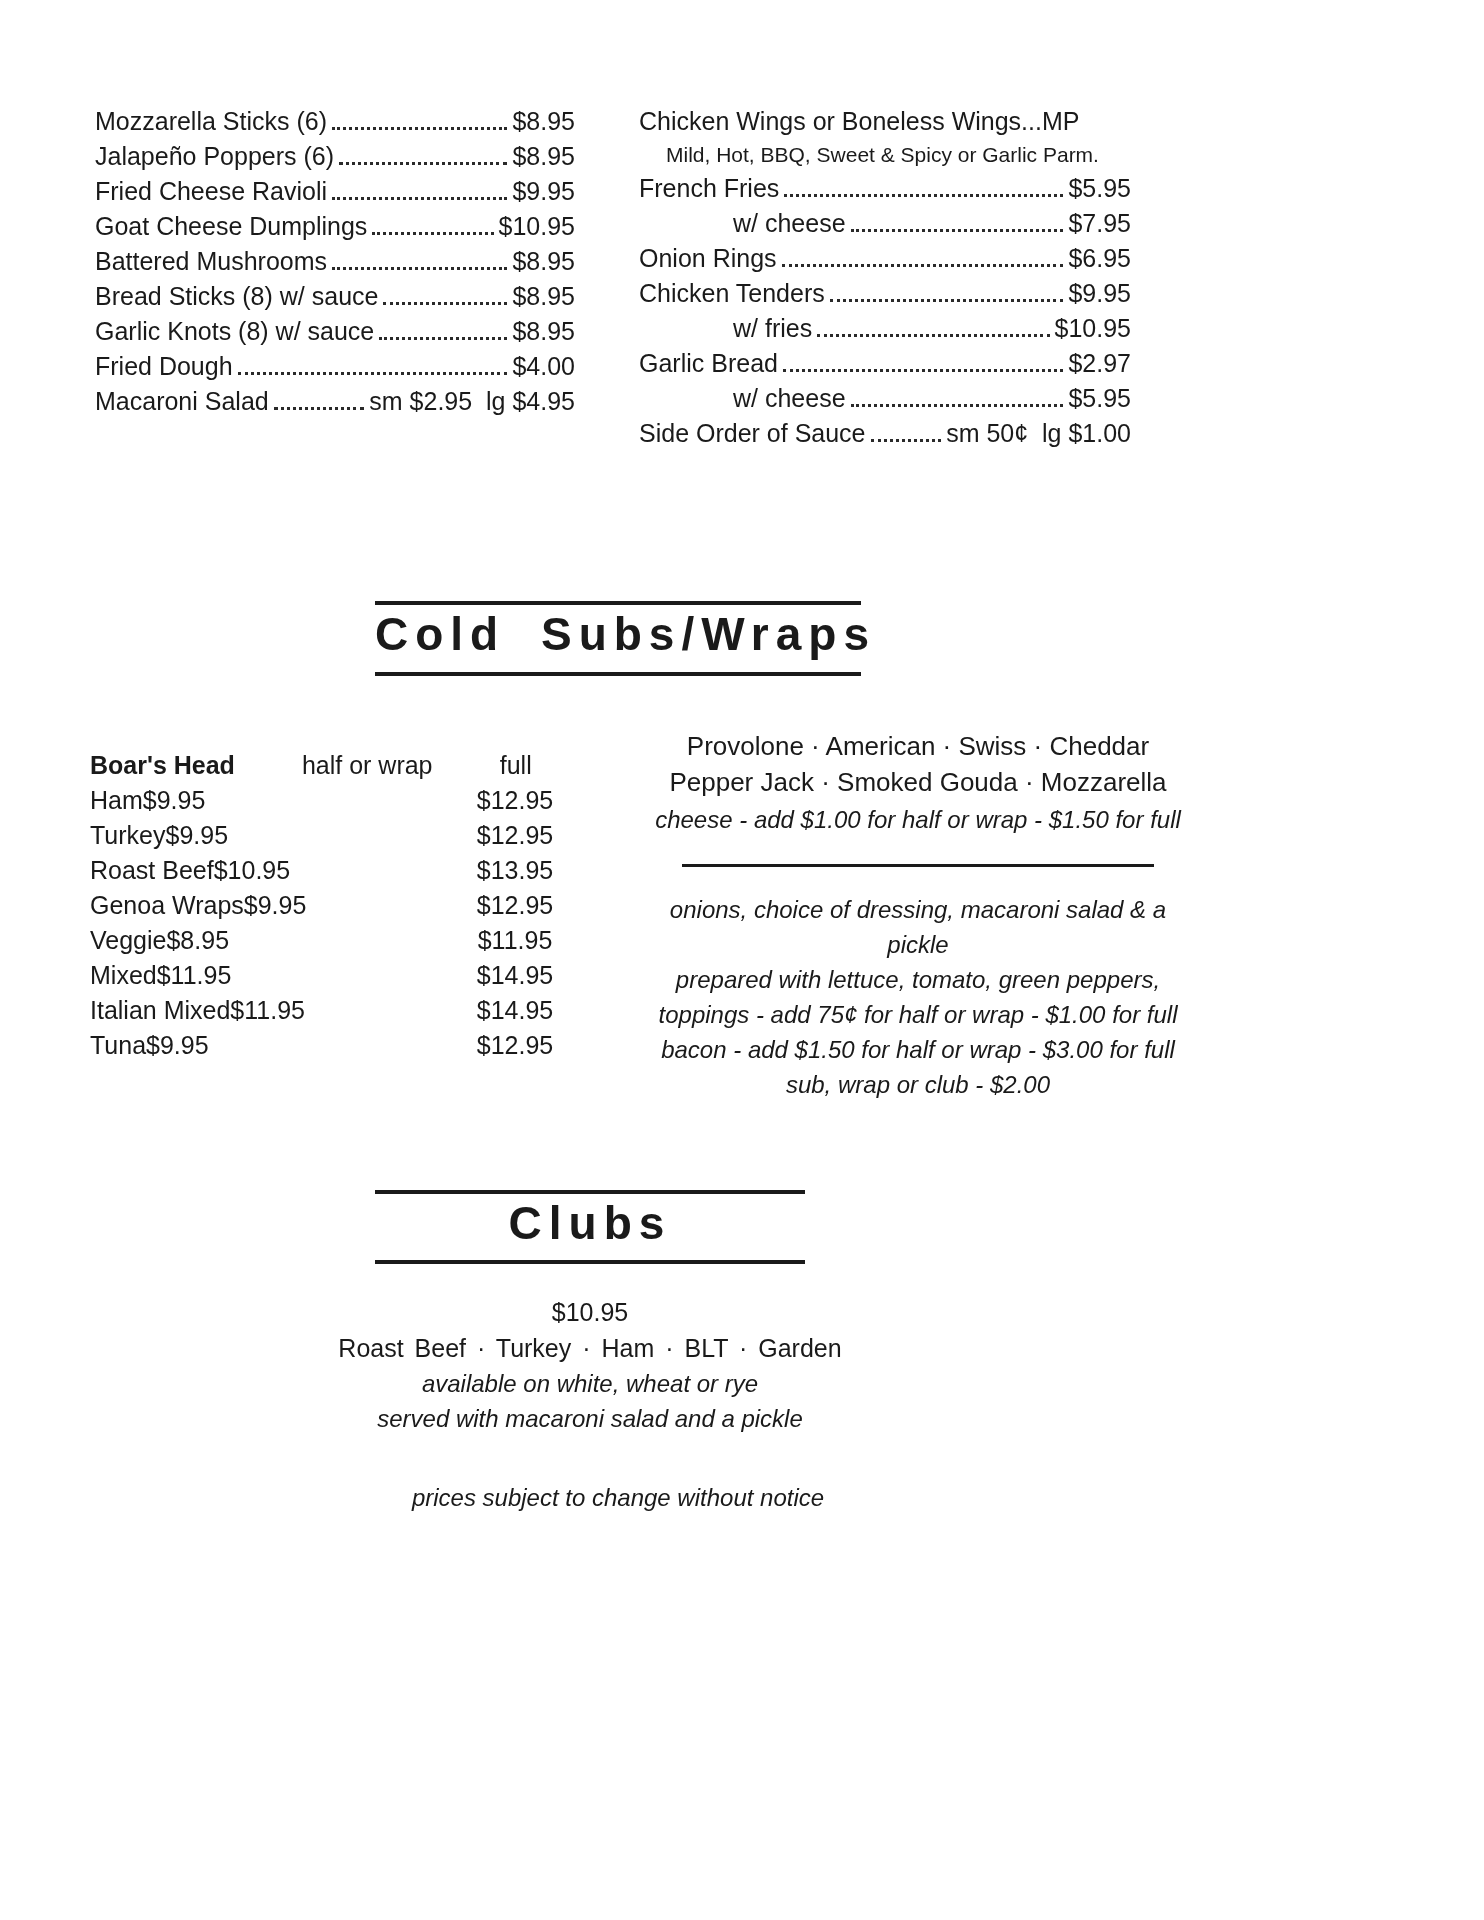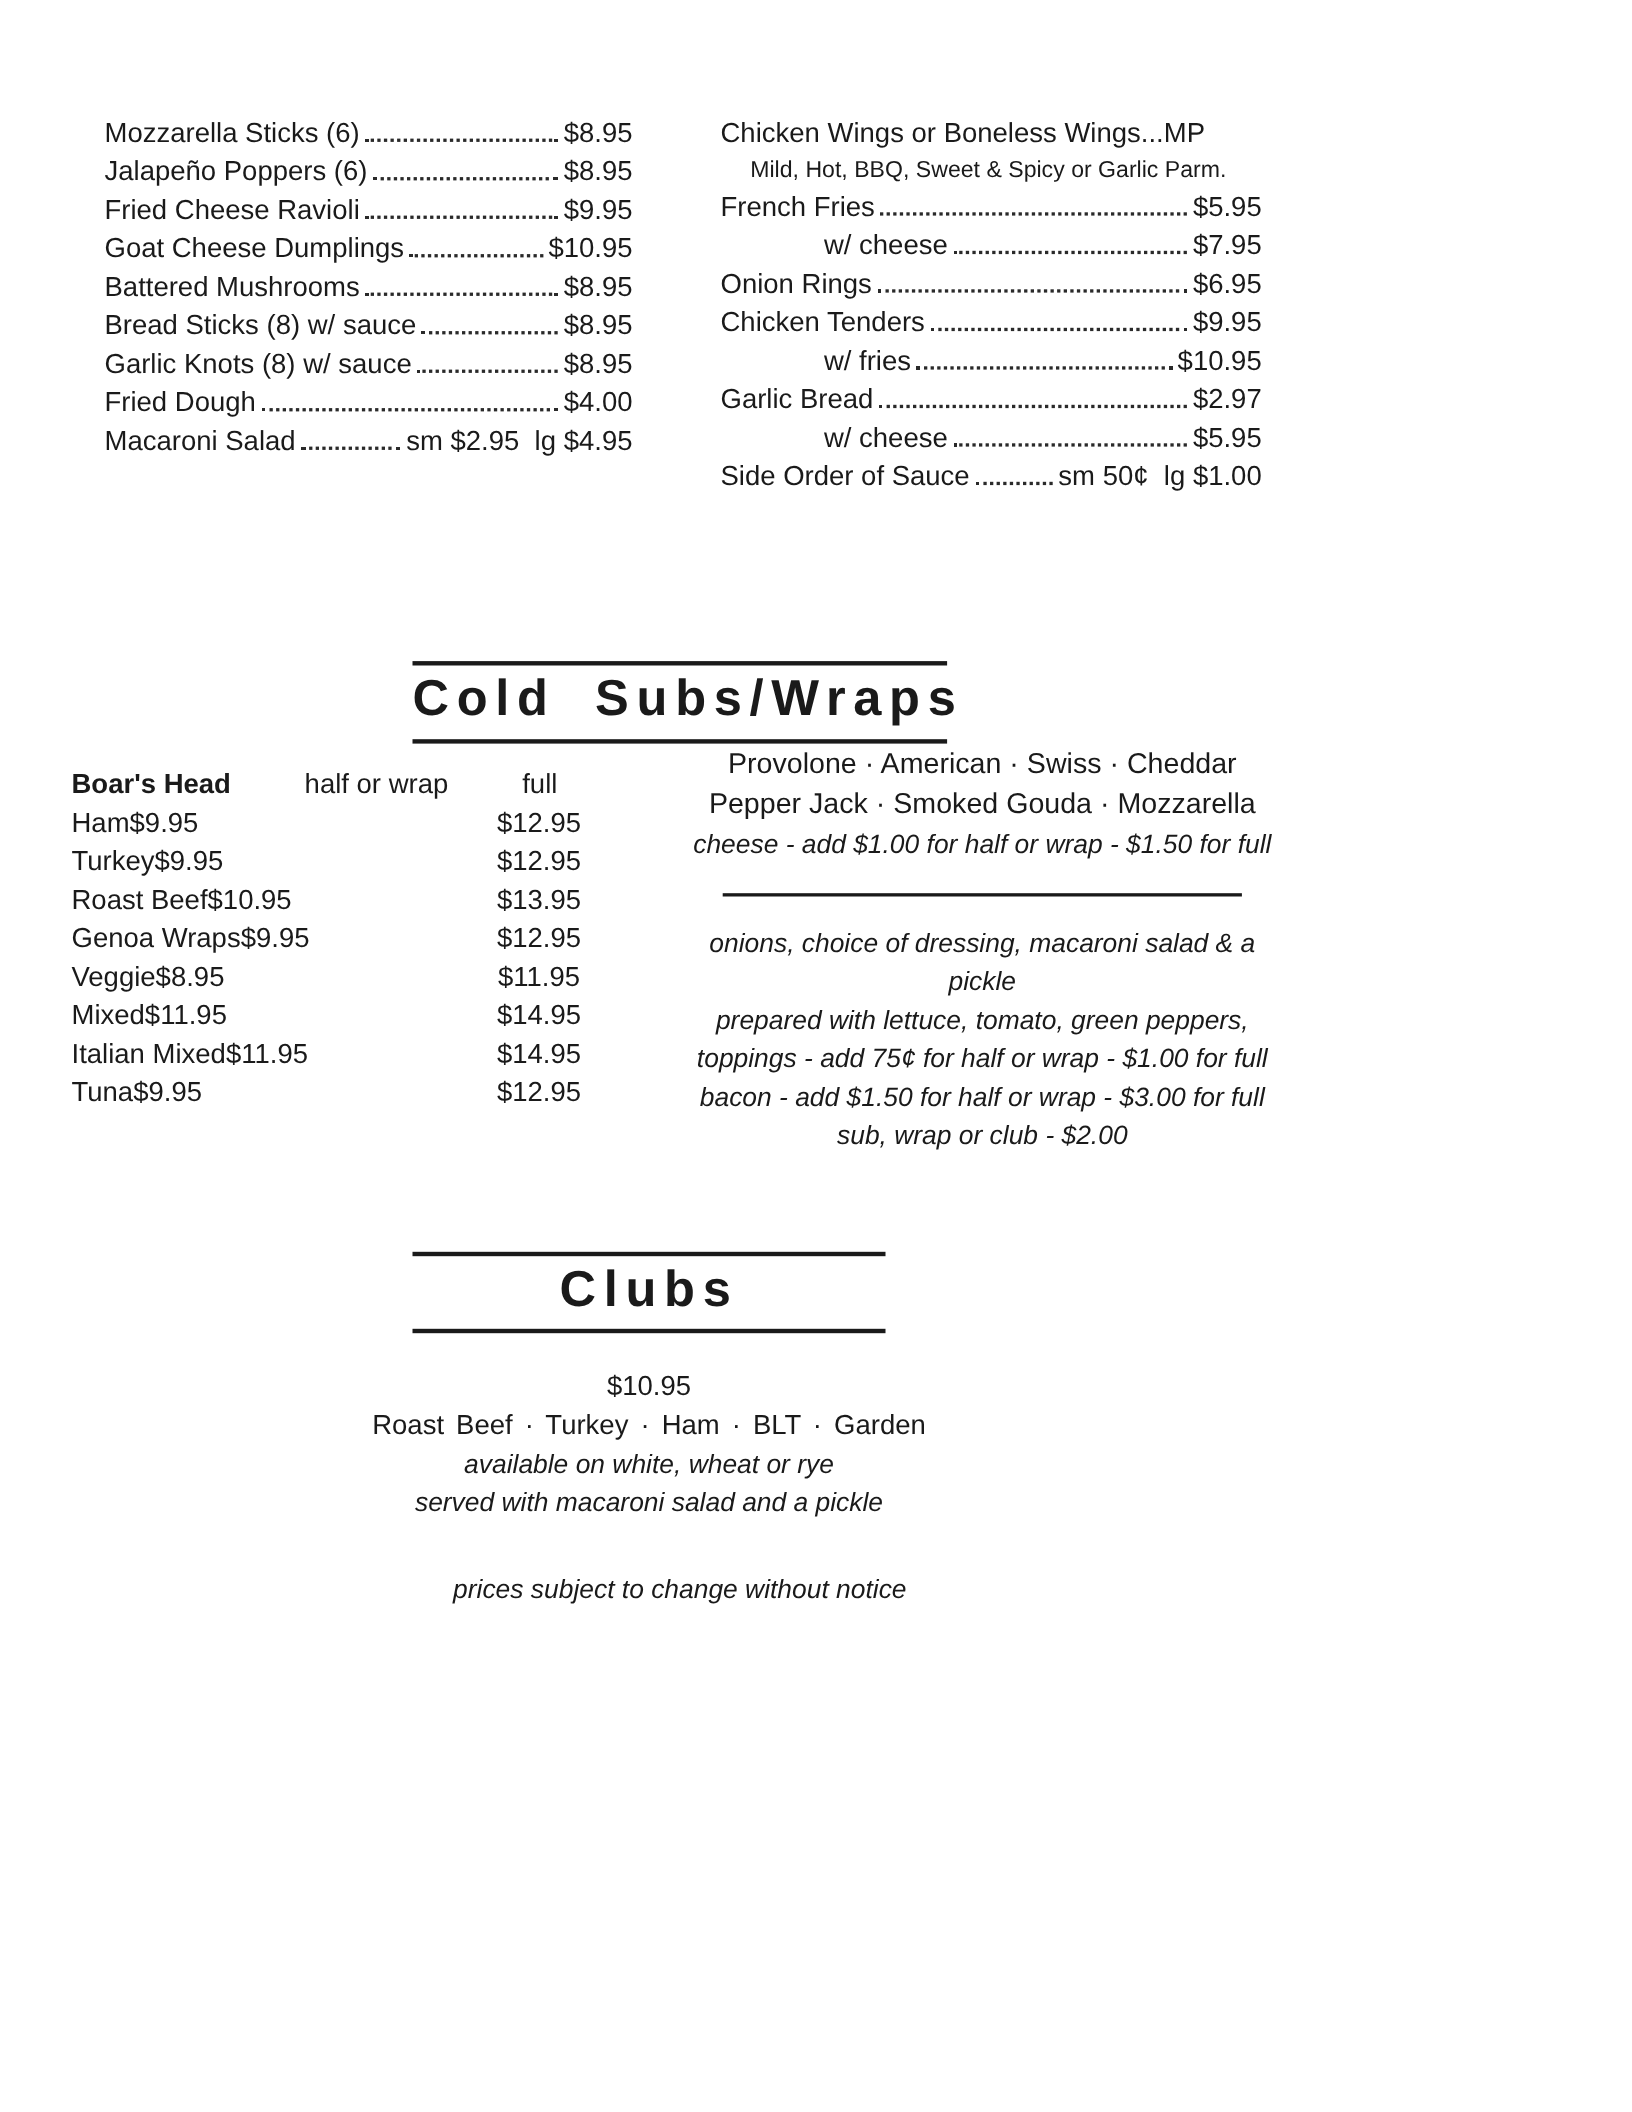--- a/index.html
+++ b/index.html
@@ -42,27 +42,27 @@
   .menu-row .leader {
     flex: 1;
     min-width: 10px;
     margin: 0 5px 6px 5px;
     border-bottom: 3px dotted #2a2a2a;
   }
   .indent { padding-left: 94px; }
   .menu-note { font-size: 21px; line-height: 32px; padding-left: 27px; white-space: nowrap; }
 
   
-  .fav-columns { display: flex; padding-left: 95px; margin-top: 60px; gap: 16px; }
+  .fav-columns { display: flex; padding-left: 95px; margin-top: 60px; }
   .fav-left  { width: 480px; }
   .fav-right { width: 492px; margin-left: 64px; }
 
   
   .subs-section { margin-top: 150px; }
-  .subs-flex { display: flex; padding-left: 65px; }
+  .subs-flex { display: flex; padding-left: 90px; margin-top: 52px; }
   .subs-table { width: 500px; padding-top: 20px; }
   .subs-header { display: flex; align-items: baseline; font-size: 25px; line-height: 35px; }
   .subs-header .brand { font-weight: bold; width: 205px; white-space: nowrap; }
   .subs-header .col-half { width: 150px; text-align: center; white-space: nowrap; }
   .subs-header .spacer { flex: 1; }
   .subs-header .col-full { width: 150px; text-align: center; }
   .subs-row { display: flex; align-items: baseline; font-size: 25px; line-height: 35px; }
   .subs-main { display: flex; flex: 1; align-items: baseline; }
   .subs-full { width: 150px; text-align: center; white-space: nowrap; }
 

